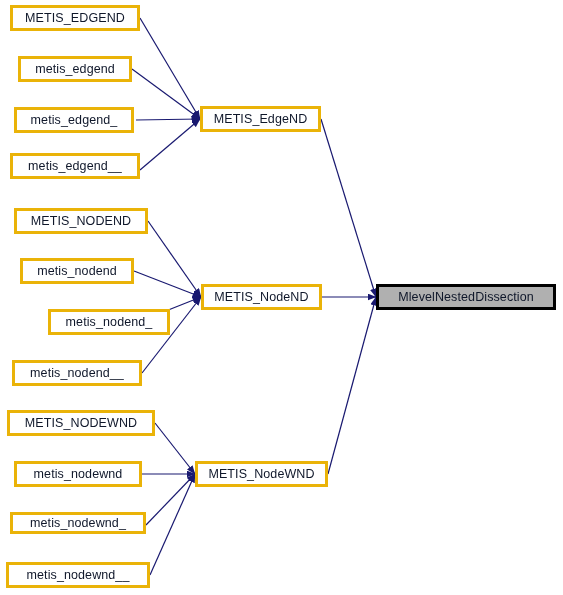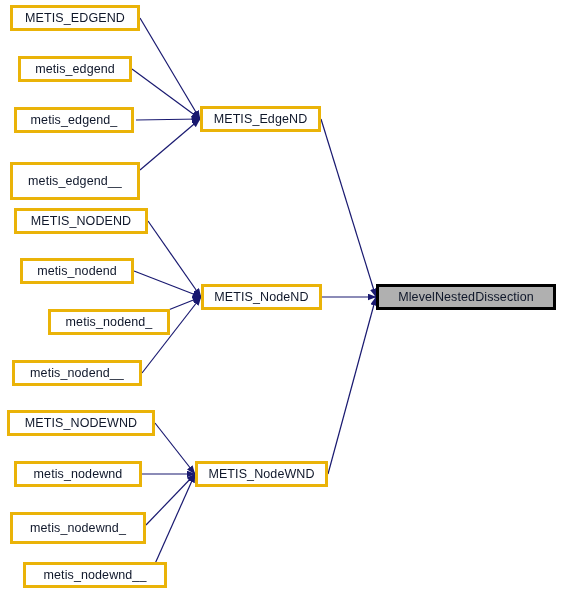--- a/index.html
+++ b/index.html
@@ -74,21 +74,21 @@
 
   <div class="node" style="left:10px;top:5px;width:130px;height:26px;">
     <span>METIS_EDGEND</span>
   </div>
   <div class="node" style="left:18px;top:56px;width:114px;height:26px;">
     <span>metis_edgend</span>
   </div>
   <div class="node" style="left:14px;top:107px;width:120px;height:26px;">
     <span>metis_edgend_</span>
   </div>
-  <div class="node" style="left:10px;top:162px;width:130px;height:38px;">
+  <div class="node" style="left:10px;top:153px;width:130px;height:26px;">
     <span>metis_edgend__</span>
   </div>
   <div class="node" style="left:200px;top:106px;width:121px;height:26px;">
     <span>METIS_EdgeND</span>
   </div>
 
   <div class="node" style="left:14px;top:208px;width:134px;height:26px;">
     <span>METIS_NODEND</span>
   </div>
   <div class="node" style="left:20px;top:258px;width:114px;height:26px;">
@@ -103,24 +103,24 @@
   <div class="node" style="left:201px;top:284px;width:121px;height:26px;">
     <span>METIS_NodeND</span>
   </div>
 
   <div class="node" style="left:7px;top:410px;width:148px;height:26px;">
     <span>METIS_NODEWND</span>
   </div>
   <div class="node" style="left:14px;top:461px;width:128px;height:26px;">
     <span>metis_nodewnd</span>
   </div>
-  <div class="node" style="left:10px;top:512px;width:136px;height:32px;">
+  <div class="node" style="left:10px;top:512px;width:136px;height:22px;">
     <span>metis_nodewnd_</span>
   </div>
-  <div class="node" style="left:6px;top:562px;width:144px;height:26px;margin-left:17px;">
+  <div class="node" style="left:6px;top:562px;width:144px;height:26px;">
     <span>metis_nodewnd__</span>
   </div>
   <div class="node" style="left:195px;top:461px;width:133px;height:26px;">
     <span>METIS_NodeWND</span>
   </div>
 
   <div class="node highlight" style="left:376px;top:284px;width:180px;height:26px;">
     <span>MlevelNestedDissection</span>
   </div>
 </div>

